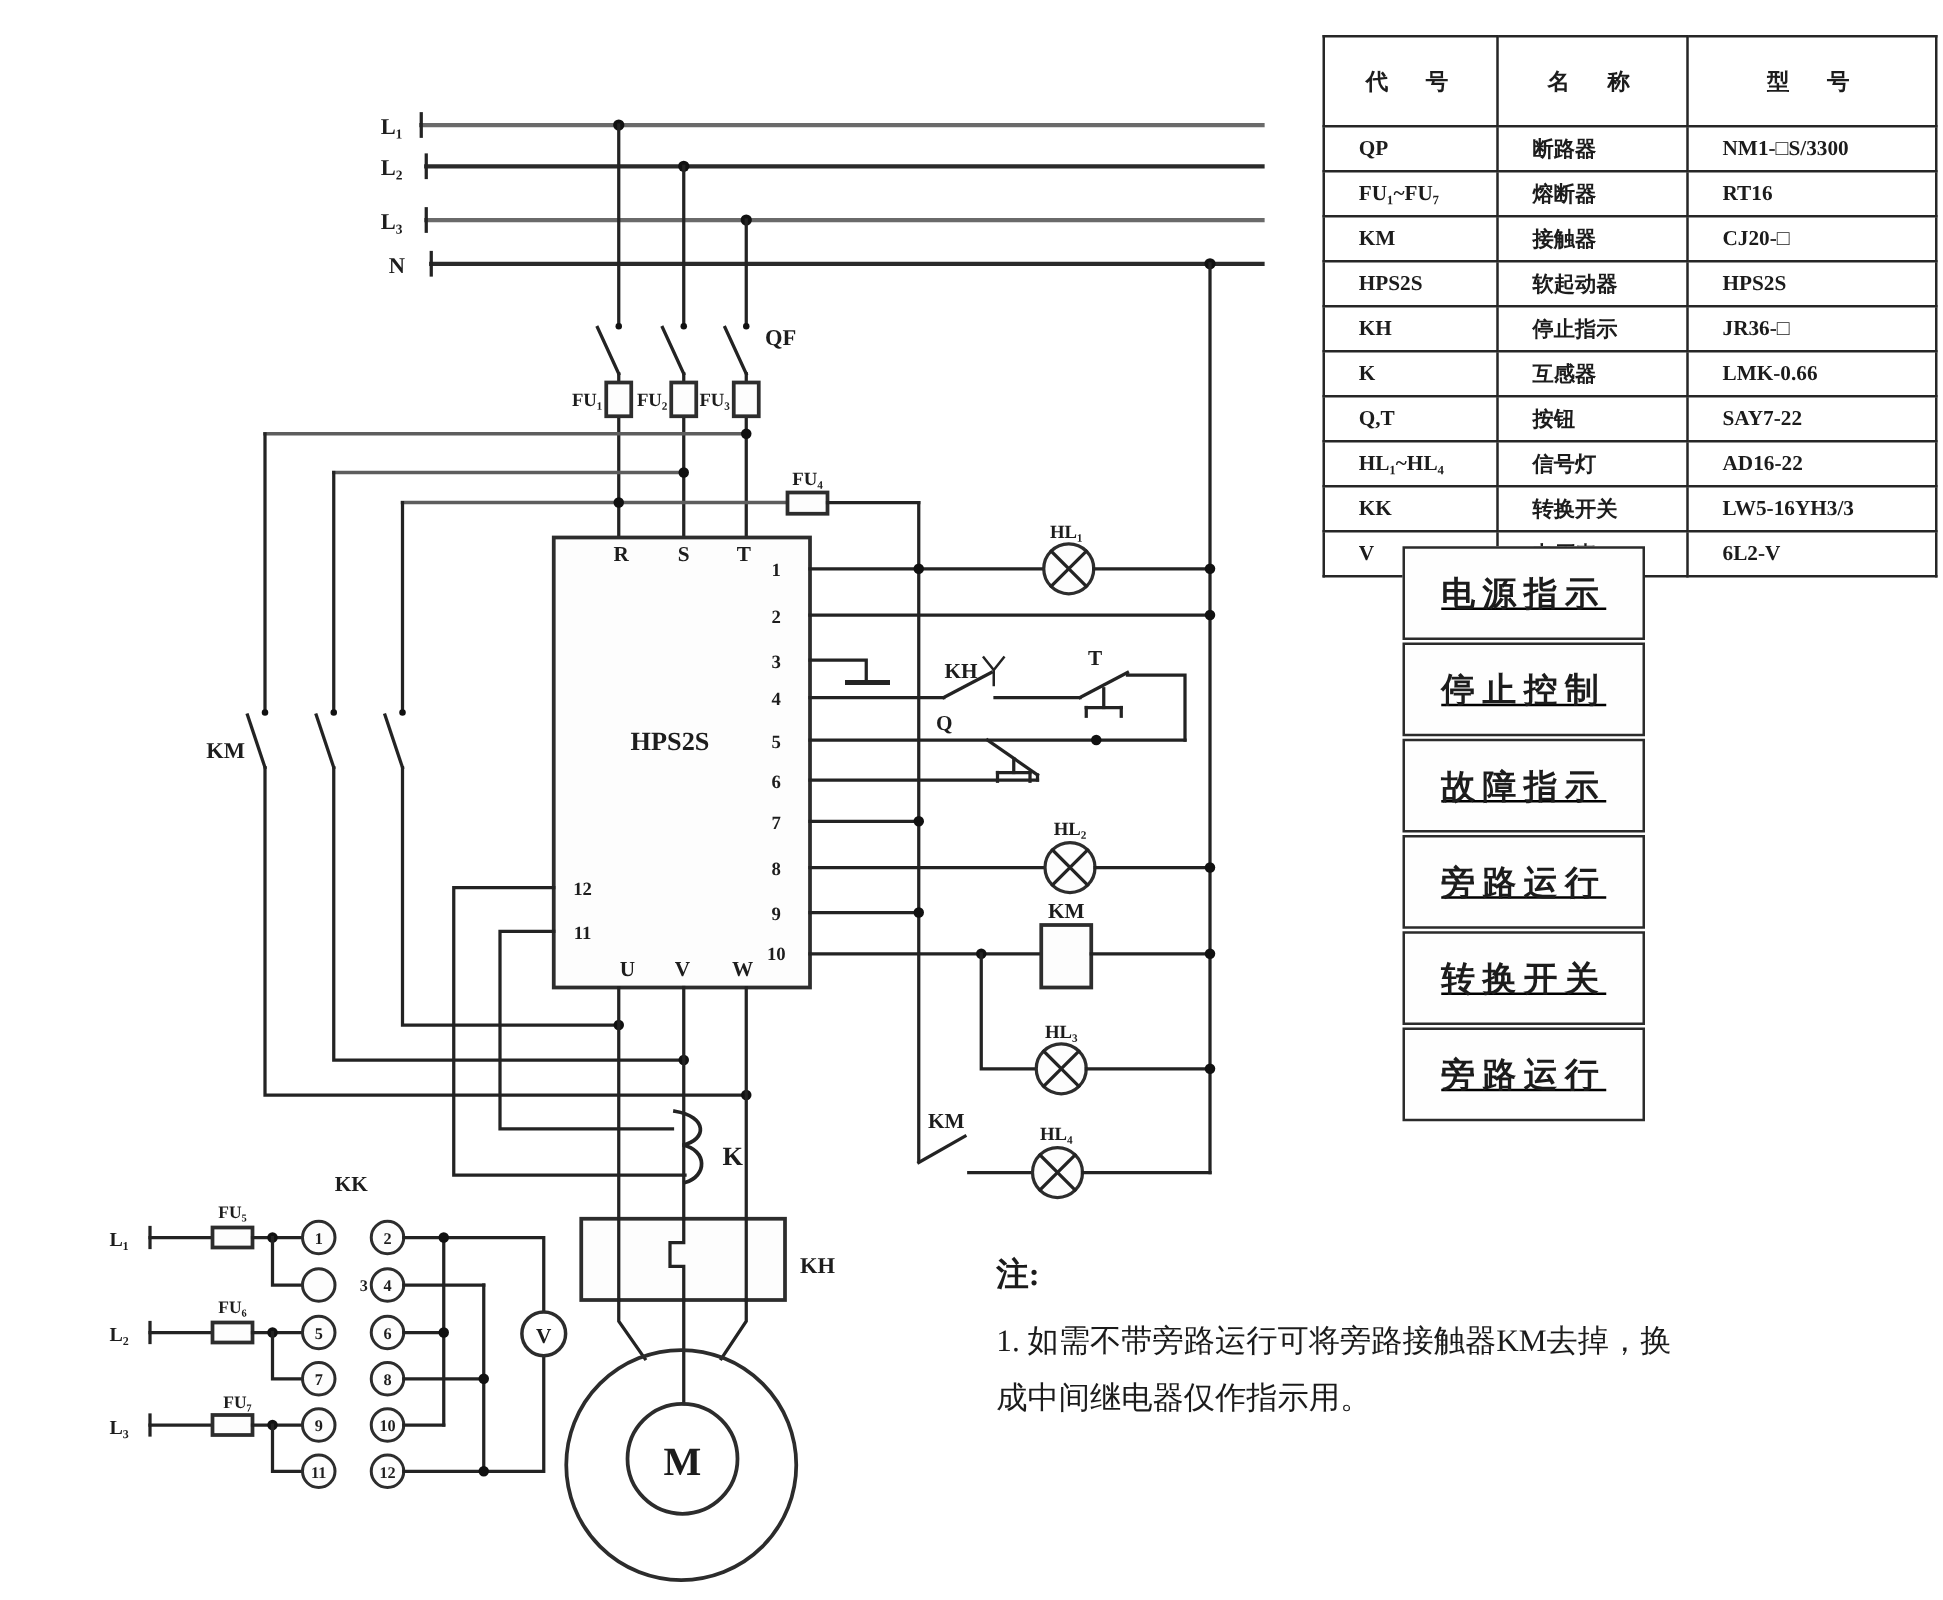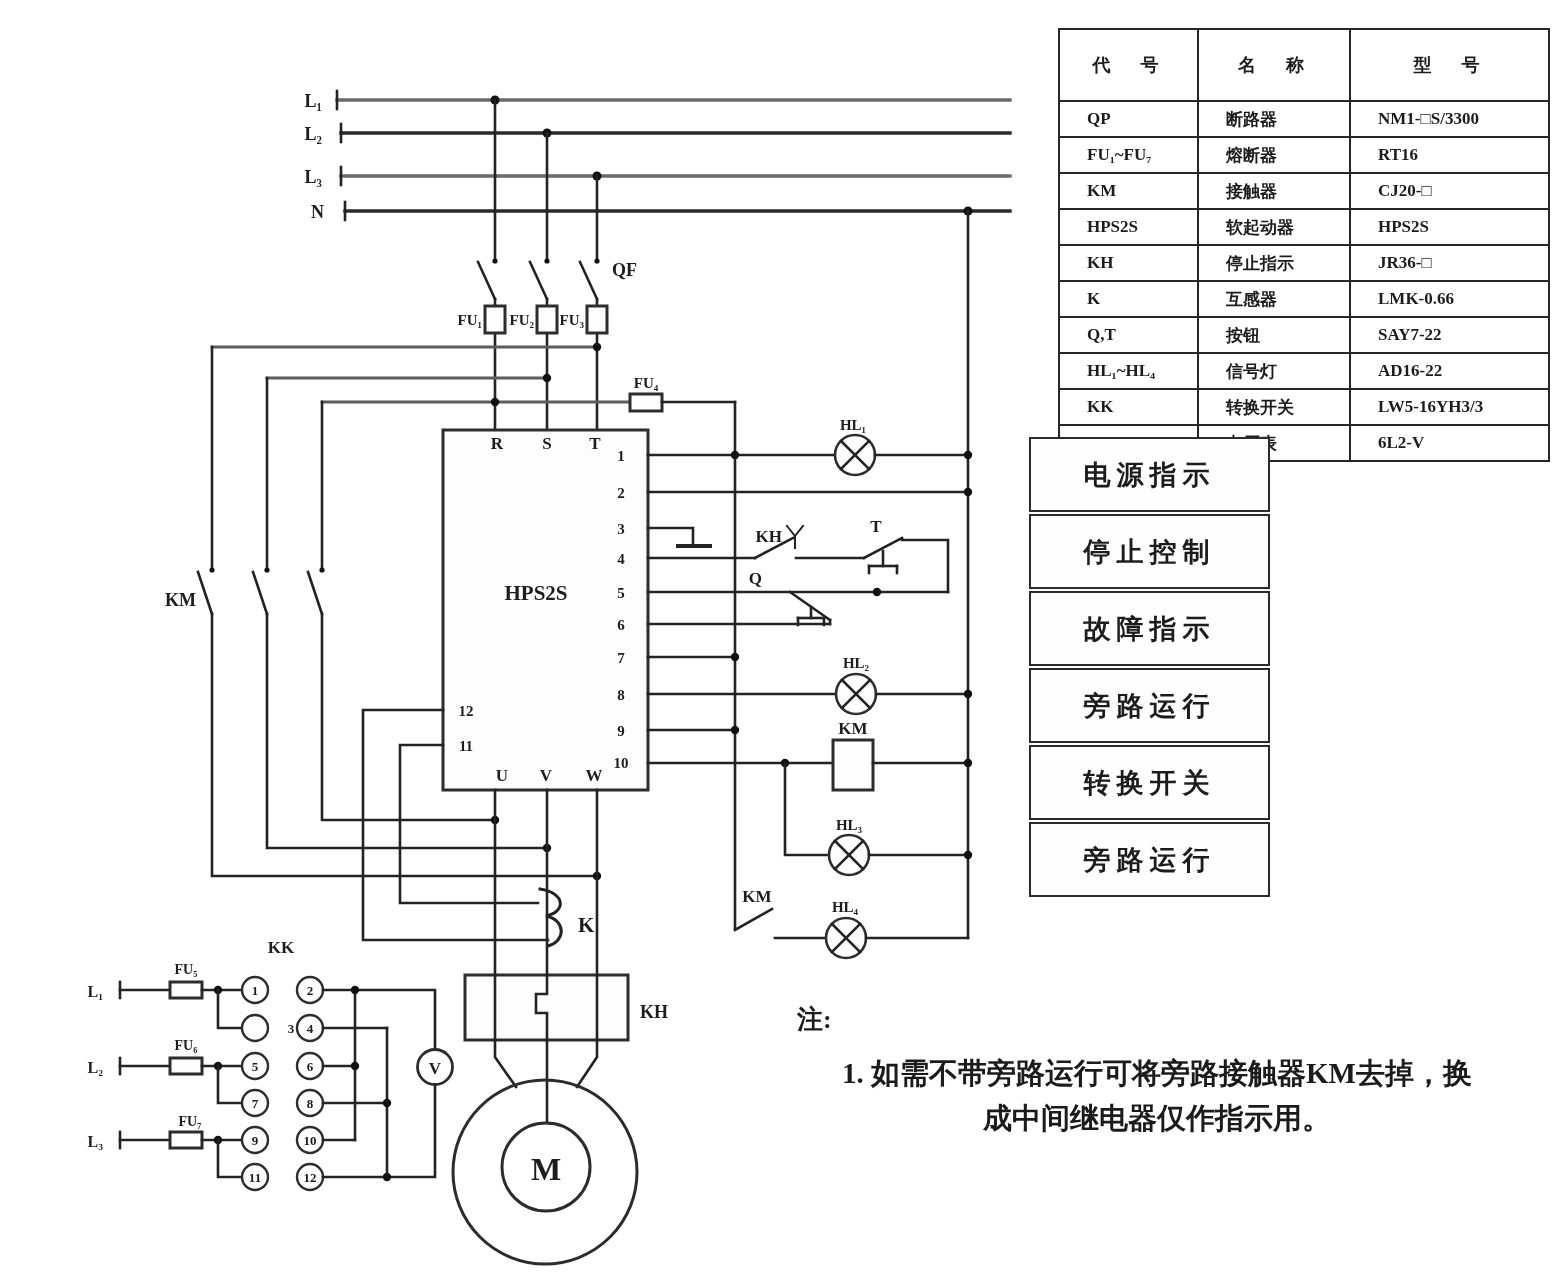--- a/index.html
+++ b/index.html
@@ -13,28 +13,28 @@
   .wg{stroke:#5d5d5d;stroke-width:2.8;fill:none;stroke-linecap:square;}
   .bus{stroke:#2a2a2a;stroke-width:3.4;fill:none;stroke-linecap:square;}
   .busg{stroke:#6a6a6a;stroke-width:3.4;fill:none;stroke-linecap:square;}
   .box{stroke:#2d2d2d;stroke-width:3;fill:#fdfdfd;}
   .dot{fill:#111;}
   .comp-table{position:absolute;left:1058px;top:28px;width:392px;border-collapse:collapse;
               table-layout:fixed;}
   .comp-table td{border:2px solid #262626;font-weight:bold;font-size:17px;color:#1c1c1c;
                  padding:0 0 0 27px;height:34px;white-space:nowrap;overflow:hidden;}
   .comp-table tr.hdr td{height:38px;font-size:18px;letter-spacing:6px;text-align:center;padding:16px;}
-  .func-col{position:absolute;left:1029px;top:437px;width:241px;}
+  .func-col{position:absolute;left:1122px;top:437px;width:194px;text-decoration:underline;}
   .func-cell{border:2.5px solid #2b2b2b;height:71px;margin-top:2px;display:flex;
              align-items:center;justify-content:center;font-size:27px;font-weight:bold;
              color:#1c1c1c;letter-spacing:6px;background:#fefefe;}
   .func-cell:first-child{margin-top:0;}
   .note{position:absolute;left:797px;top:1002px;width:720px;color:#1b1b1b;}
   .note-title{font-size:26px;font-weight:bold;}
-  .note-body{margin-top:14px;font-size:29px;font-weight:bold;line-height:45px;text-align:center;}
+  .note-body{margin-top:14px;font-size:25px;font-weight:normal;line-height:45px;}
 </style>
 </head>
 <body>
 
 <div class="stage">
 
 <svg width="1554" height="1280" viewBox="0 0 1554 1280">
 
   <g>
     <line class="busg" x1="337" y1="100" x2="1010" y2="100"></line>

